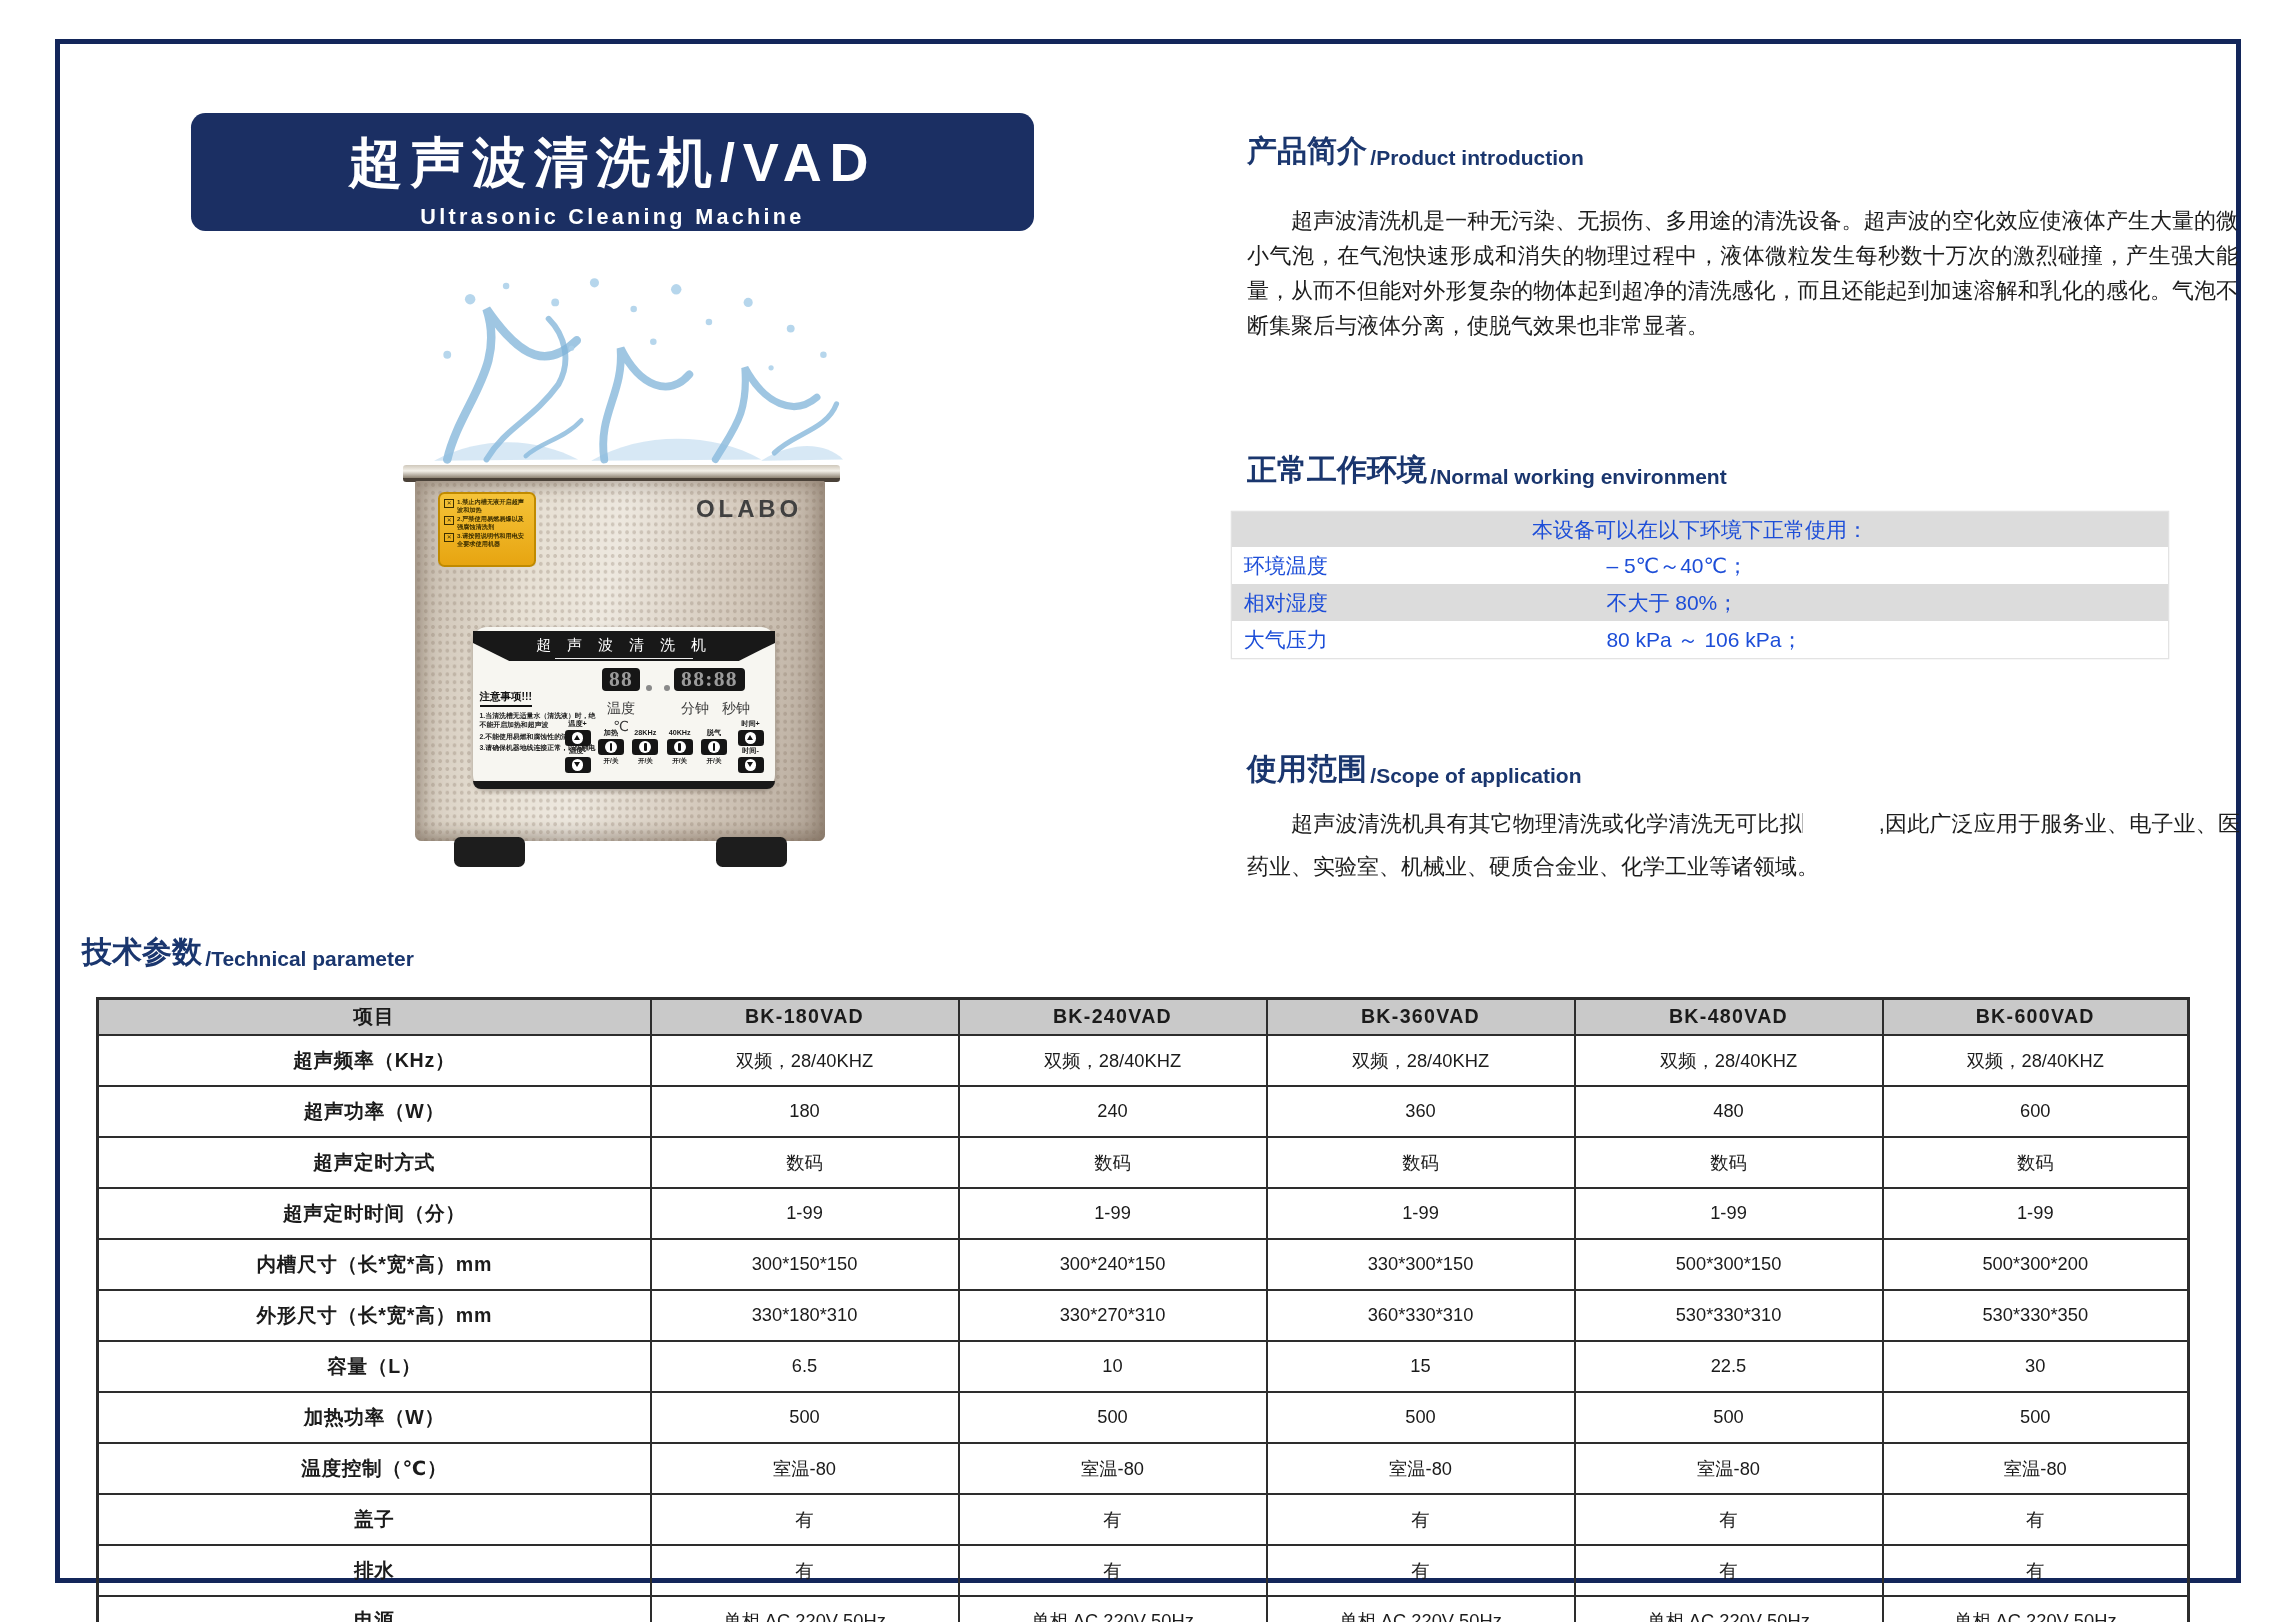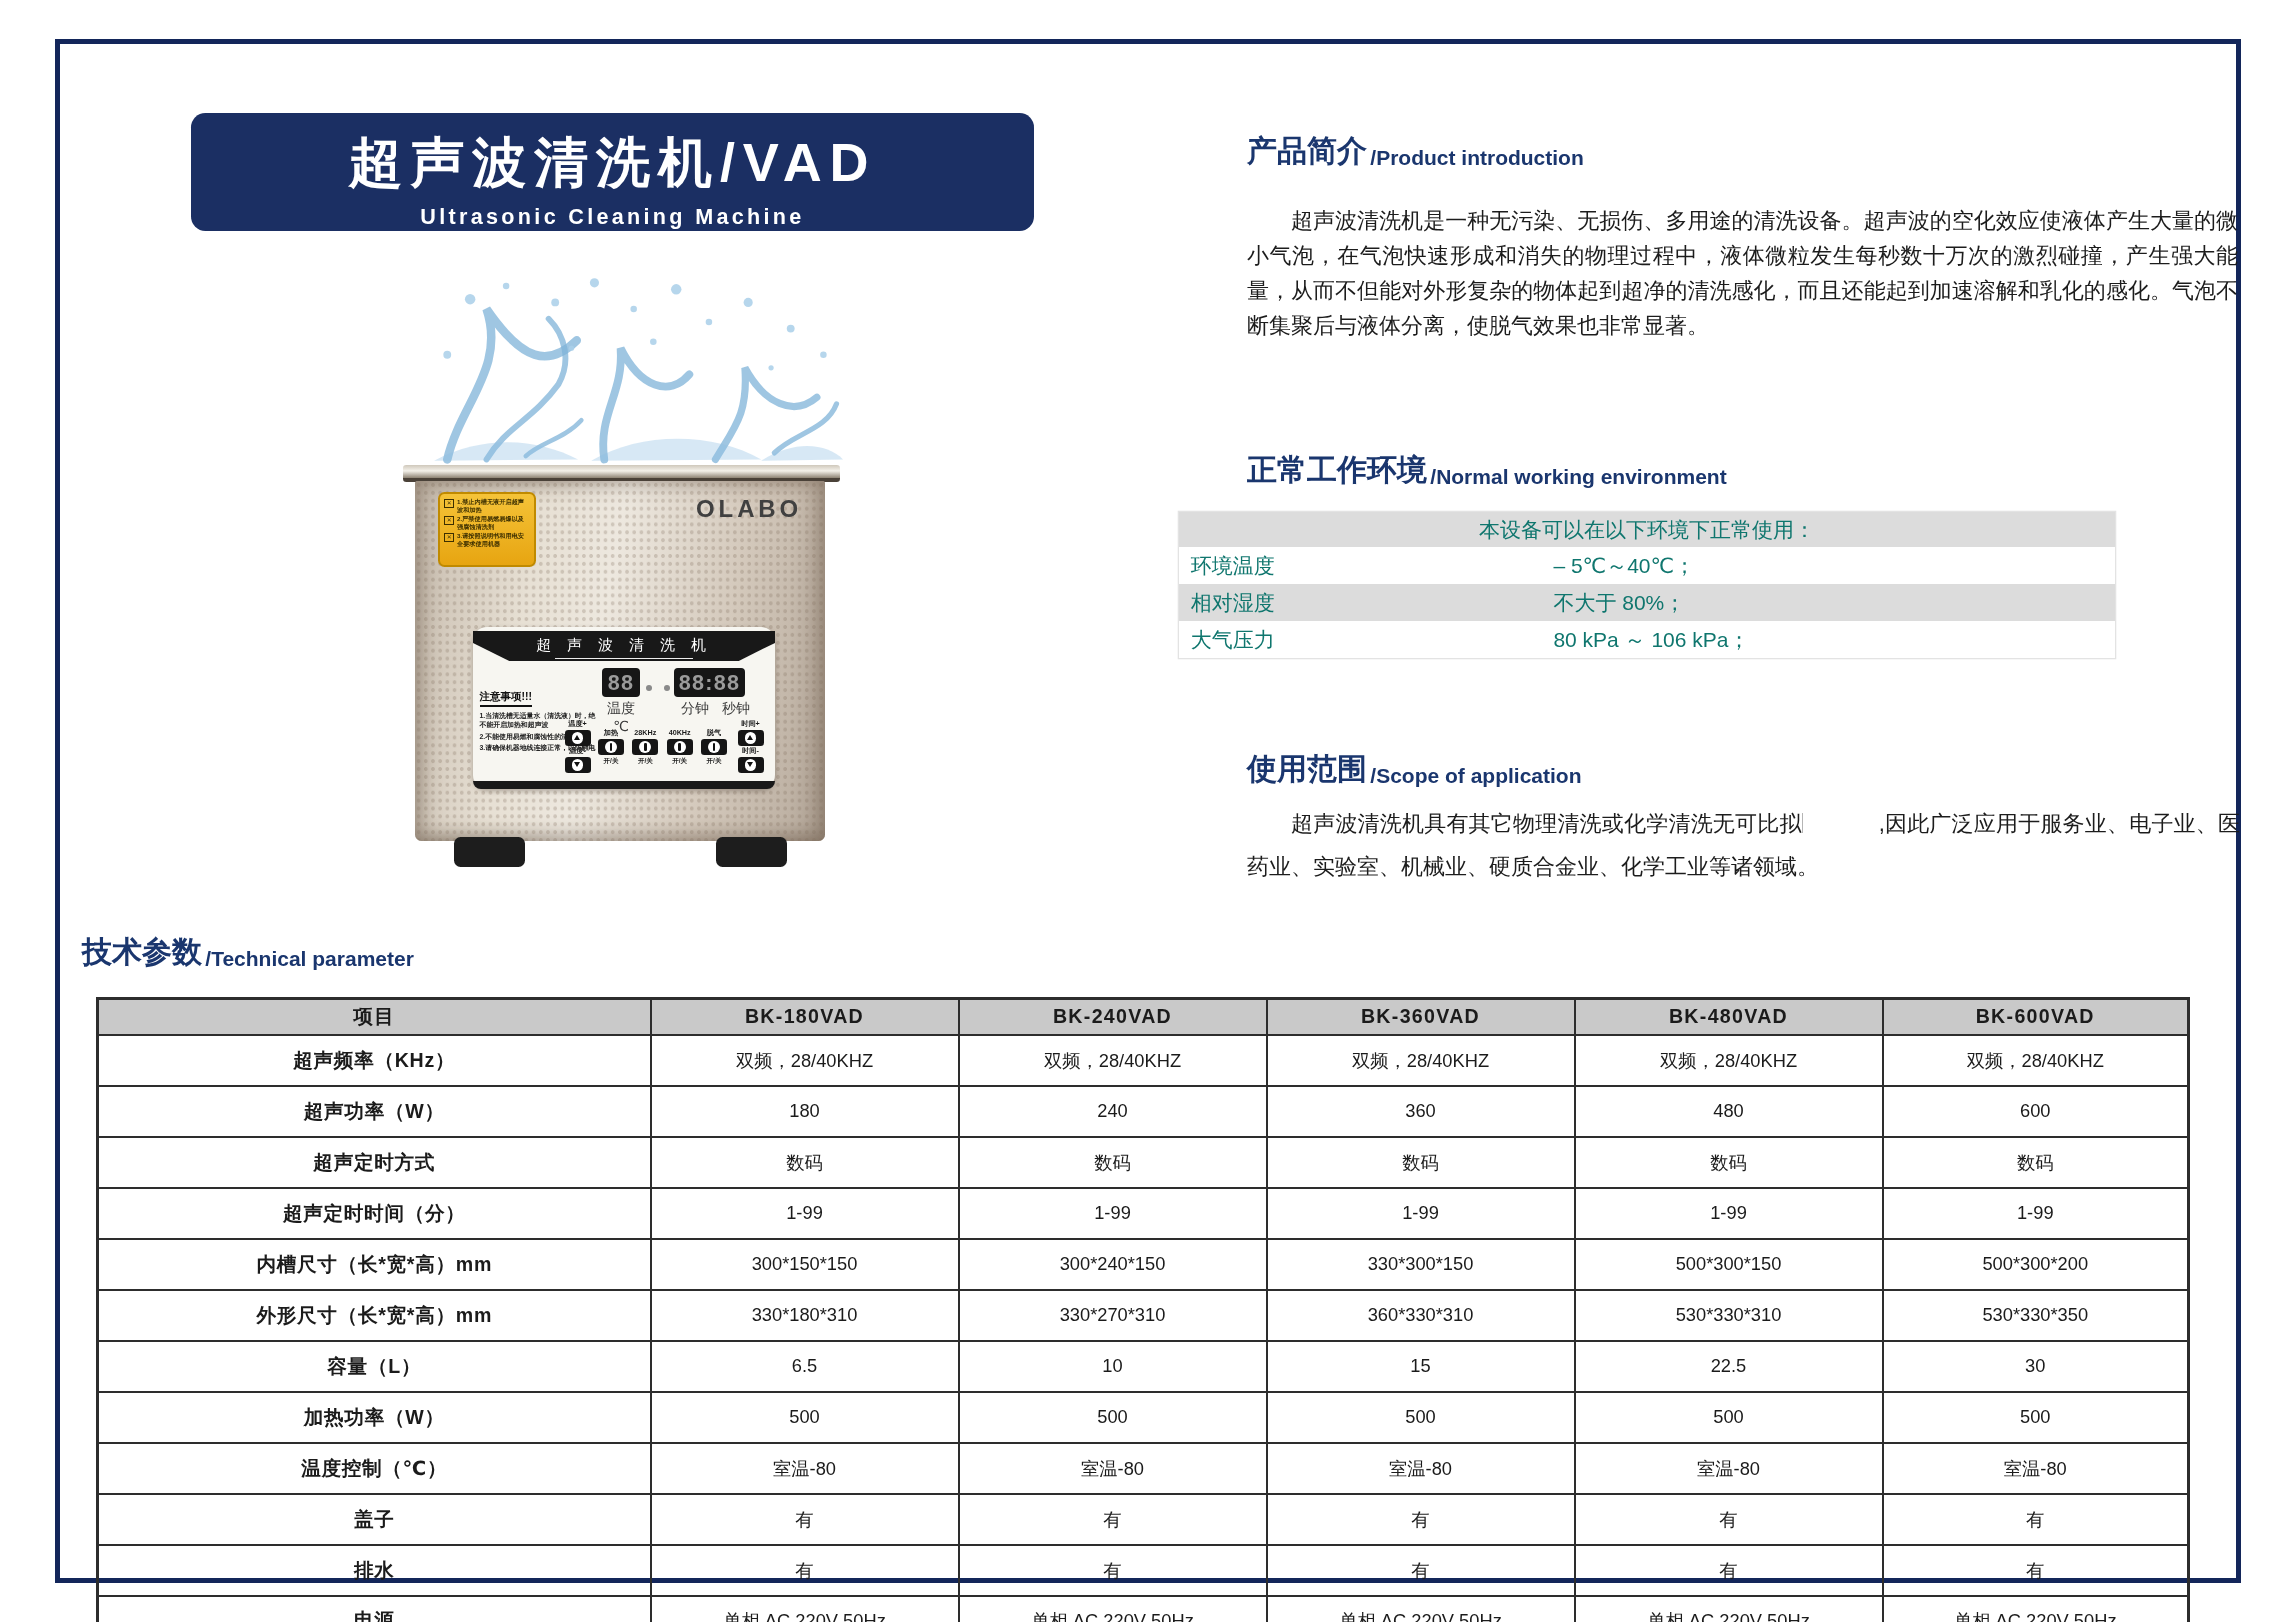--- a/index.html
+++ b/index.html
@@ -46,23 +46,23 @@
 
   .panel { position:absolute; left:58px; top:146px; width:302px; height:162px;
            background:#f7f6f1; border-radius:14px; box-shadow:0 2px 5.2px rgba(60,50,40,.35); }
   .band { position:absolute; left:0; right:0; top:3.9px; height:30px; background:#181818;
           clip-path:polygon(0 0,100% 0,100% 40%,88% 100%,12% 100%,0 40%);
           text-align:center; color:#fff; padding-top:5.2px; }
   .band-text { font-size:15px; letter-spacing:5.9px; }
   .band-line { width:46%; height:1.3px; background:#eee; margin:2.6px auto 0 auto; }
   .panel-bottom { position:absolute; left:0; right:0; bottom:0; height:7.9px; background:#191919;
           border-radius:0 0 7.9px 7.9px; }
-  .disp { position:absolute; top:41px; height:29px; background:#161616; border-radius:3.9px;
+  .disp { position:absolute; top:41px; height:23px; background:#161616; border-radius:3.9px;
           display:flex; align-items:center; justify-content:center;
-          font-family:Liberation Sans, sans-serif; font-weight:bold; font-size:21.6px;
+          font-family:Liberation Serif, serif; font-weight:bold; font-size:21.6px;
           color:#9b9b9b; letter-spacing:1.3px; }
   .disp1 { left:129px; width:38px; }
   .disp2 { left:201px; width:71px; }
   .dot { position:absolute; top:58px; width:5.9px; height:5.9px; border-radius:50%; background:#8a8a8a; }
   .d1 { left:173px; } .d2 { left:191px; }
   .disp-label { position:absolute; top:73px; font-size:14px; color:#3a3a3a; }
   .l1 { left:129px; width:38px; text-align:center; }
   .l2 { left:208px; } .l3 { left:249px; }
   .notice { position:absolute; left:6.5px; top:63px; width:122px; }
   .notice-title { display:inline-block; font-size:10.5px; font-weight:bold; color:#111;
@@ -96,21 +96,21 @@
   .head-env   { left:1247px; top:450px; }
   .head-scope { left:1247px; top:749px; }
   .head-tech  { left:82px;  top:932px; }
 
   .body-text { position:absolute; color:#1c1c1c; font-size:22px; line-height:35px;
                text-align:justify; }
   .intro-body { left:1247px; top:203px; width:991px; text-indent:2em; }
   .scope-body { left:1247px; top:802px; width:993px; line-height:43px; text-indent:2em; }
   .gap { display:inline-block; width:77px; border-left:1.3px solid #b5b5b5; height:19.6px; vertical-align:-2px; }
 
-  .env-table { position:absolute; left:1179px; top:512px; width:936px; font-size:21px; color:#0f766e;
+  .env-table { position:absolute; left:1232px; top:512px; width:936px; font-size:21px; color:#1d4ed8;
                box-shadow:0 0 0 1.3px #e3e3e3; }
   .env-header { height:35px; background:#dcdcdc; display:flex; align-items:center; justify-content:center; }
   .env-row { height:37px; display:flex; align-items:center; background:#fff; }
   .env-row.alt { background:#dcdcdc; }
   .env-label { width:40%; padding-left:11.8px; }
   .env-value { width:60%; }
 
   
   .tech-table { position:absolute; left:96px; top:997px; border-collapse:collapse;
                 table-layout:fixed; width:2089px; border:3.9px solid #2d2d2d;

